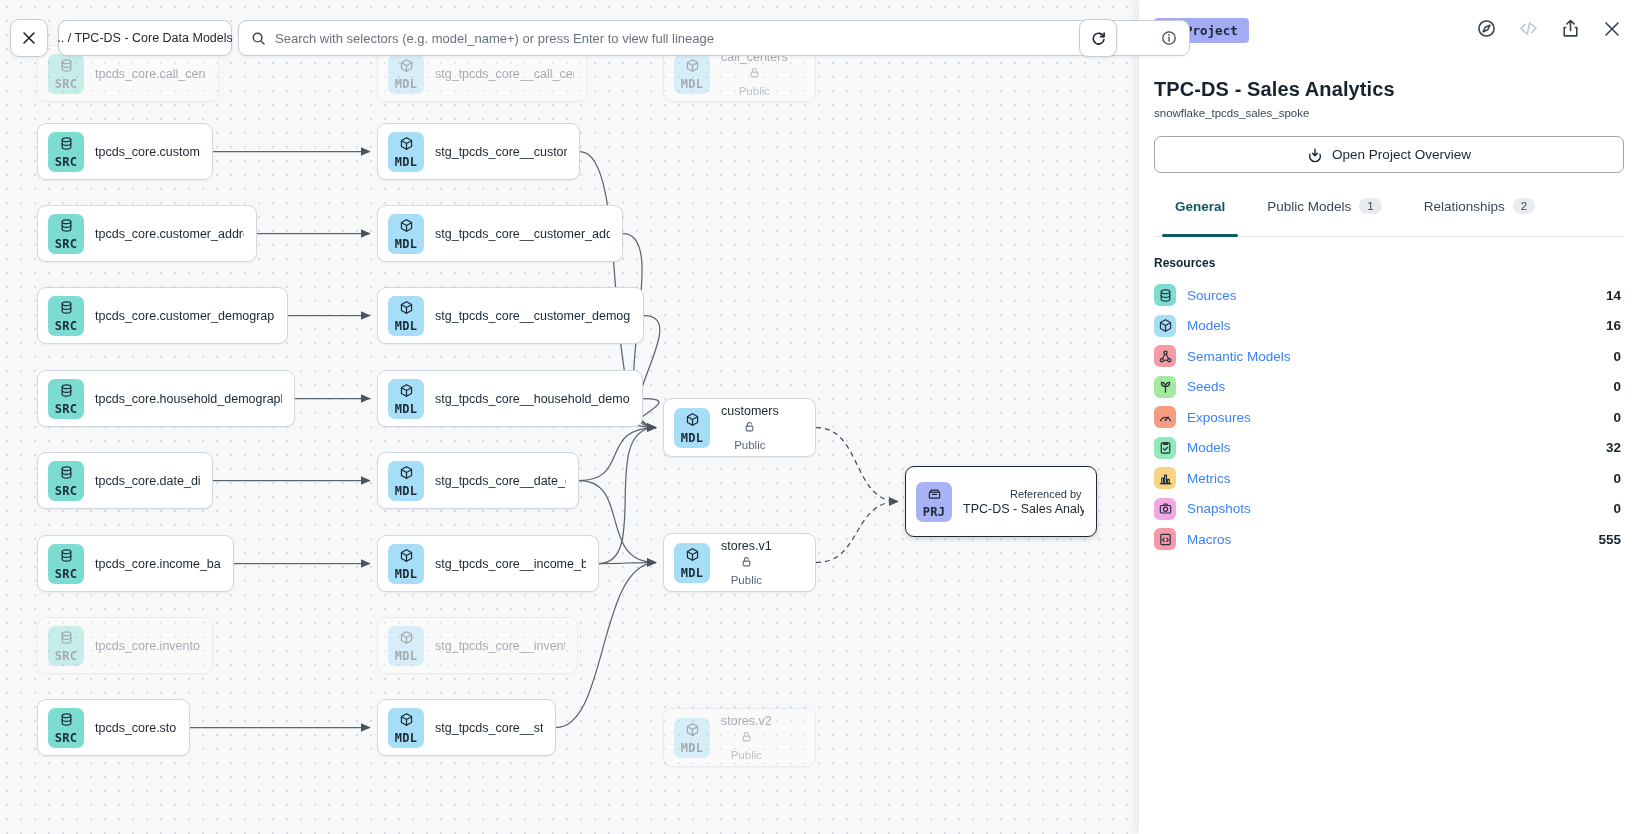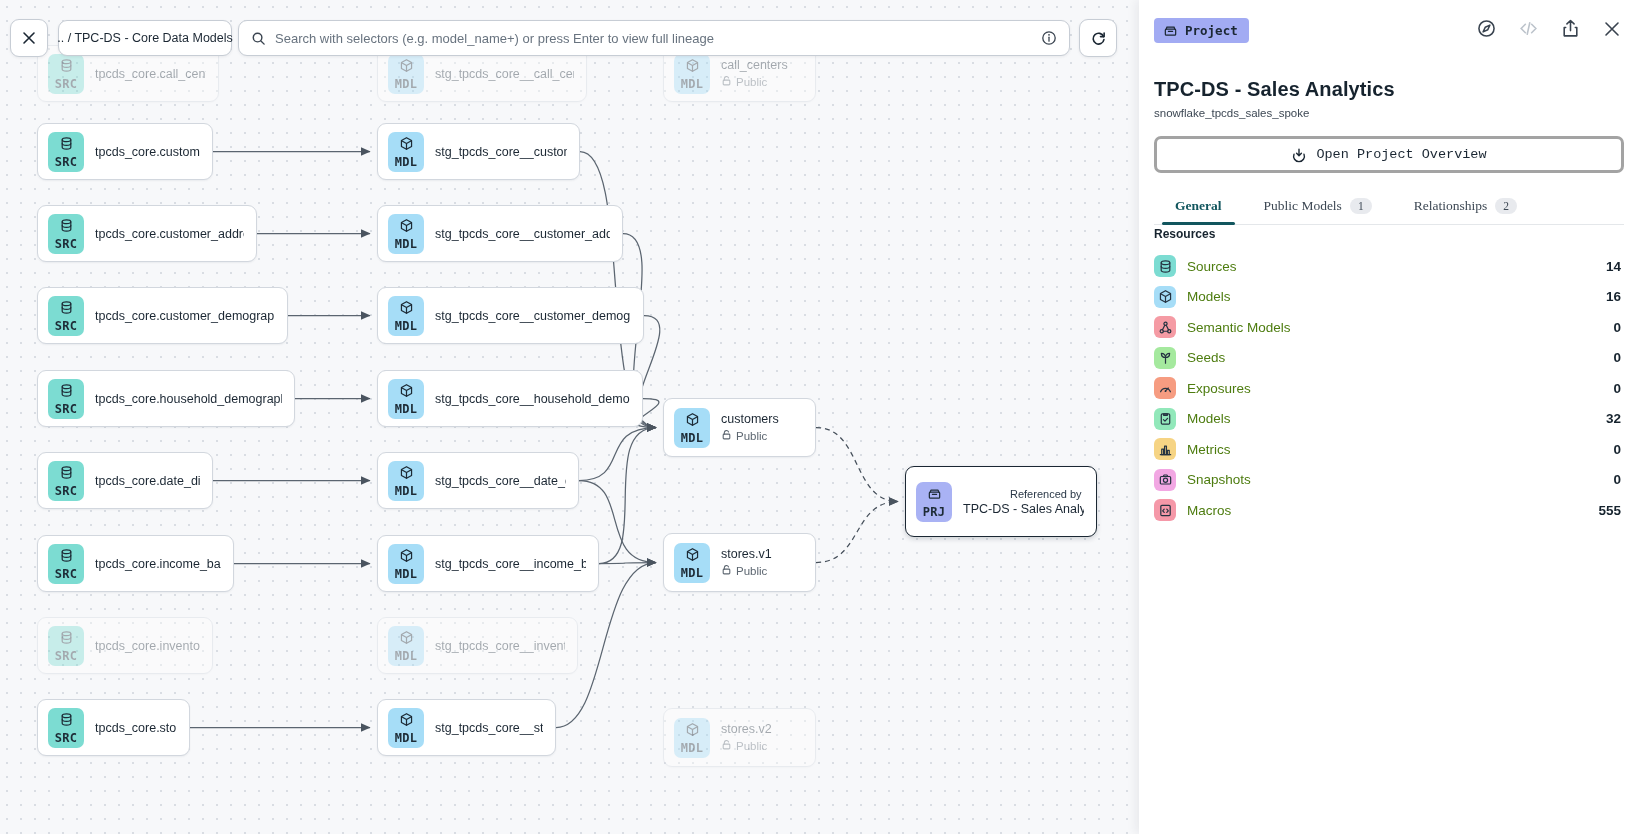--- a/index.html
+++ b/index.html
@@ -21,65 +21,65 @@
   .nbadge { width:36px; height:40px; border-radius:7px; display:flex; flex-direction:column;
     align-items:center; justify-content:center; gap:1px; flex:none; color:#1d2b36; }
   .nbadge .ntype { font-size:12px; font-weight:700; letter-spacing:.2px; line-height:1;
     font-family:"DejaVu Sans Mono","Liberation Mono",monospace; }
   .t-src { background:#7cdcd2; }
   .t-mdl { background:#a6ddf7; }
   .t-prj { background:#a9b2f4; }
   .ntext { min-width:0; }
   .nlabel { font-size:12.5px; color:#1b2733; white-space:nowrap; overflow:hidden; }
   .nsub { font-size:11px; color:#2b3948; margin-bottom:2px;margin-left:47px; }
-  .npublic { display:flex; align-items:center; gap:4px; font-size:11.5px; color:#5c6670; margin-top:3px; }
+  .npublic { display:flex; align-items:center; gap:4px; font-size:11.5px; color:#5c6670; margin-top:3px;flex-direction:column; }
   .npublic svg { flex:none; }
 
   
   .topbar { position:absolute; left:0; top:0; width:1139px; height:76px; z-index:10; pointer-events:none; }
   .tb { position:absolute; background:#fff; border:1px solid #c7cdd5; border-radius:9px;
     box-shadow:0 1px 3px rgba(22,35,46,.07); pointer-events:auto; display:flex; align-items:center; }
   .tb-close { left:10px; top:19px; width:38px; height:38px; justify-content:center; cursor:pointer; }
   .tb-crumb { left:58px; top:20px; width:174px; height:36px; justify-content:center;
     font-size:12.5px; color:#1b2733; cursor:pointer; white-space:nowrap; }
-  .tb-search { left:238px; top:20px; width:832px; height:36px; padding:0 12px; gap:9px; }
+  .tb-search { left:238px; top:20px; width:952px; height:36px; padding:0 12px; gap:9px; }
   .tb-search input { flex:1; border:none; outline:none; font-size:13px; color:#1b2733;
     font-family:inherit; background:transparent; }
   .tb-search input::placeholder { color:#68737f; }
   .tb-refresh { left:1079px; top:19px; width:38px; height:38px; justify-content:center; cursor:pointer; }
   .icn { display:inline-flex; align-items:center; justify-content:center; color:#39434f; }
 
   
   .panel { position:absolute; left:1139px; top:0; width:509px; height:834px; background:#fff;
     box-shadow:-3px 0 10px rgba(22,35,46,.07); padding:16px 24px 0 15px; }
   .panel-head { display:flex; align-items:center; justify-content:space-between; }
   .badge-project { display:inline-flex; align-items:center; gap:7px; background:#a2abf3;
     color:#1b2733; border-radius:4px; padding:5px 11px 5px 9px; font-size:12.5px; font-weight:600;
     font-family:"DejaVu Sans Mono","Liberation Mono",monospace; }
   .head-icons { display:flex; align-items:center; gap:17px; }
   .hicon { background:none; border:none; cursor:pointer; color:#39434f; display:flex; padding:2px; }
   .hicon.disabled { color:#bcc3cb; cursor:default; }
   .panel-title { font-size:20px; font-weight:700; color:#16232e; margin-top:34px; letter-spacing:.1px; }
   .panel-sub { font-size:11.5px; color:#3d4854; margin-top:6px; }
-  .overview-btn { margin-top:17px; width:100%; height:37px; background:#fff; border:3px solid #a3a3a3;
+  .overview-btn { margin-top:17px; width:100%; height:37px; background:#fff; border:1px solid #a3a3a3;
     border-radius:7px; display:flex; align-items:center; justify-content:center; gap:9px;
-    font-size:13.5px; color:#1b2733; font-family:Liberation Mono, monospace; cursor:pointer; }
+    font-size:13.5px; color:#1b2733; font-family:Liberation Sans, sans-serif; cursor:pointer; }
   .tabs { display:flex; margin-top:17px; border-bottom:1px solid #e4e7ea; }
-  .tab { display:flex; align-items:center; gap:8px; padding:8px 21px 10px; font-size:13.5px;
-    color:#3d4854; cursor:pointer; position:relative;font-family:Liberation Serif, serif; }
+  .tab { display:flex; align-items:center; gap:8px; padding:8px 21px 22px; font-size:13.5px;
+    color:#3d4854; cursor:pointer; position:relative; }
   .tab.active { color:#12565e; font-weight:700; }
   .tab.active::after { content:""; position:absolute; left:8px; right:8px; bottom:-1px; height:3px;
     background:#12565e; border-radius:2px; }
   .tab-pill { background:#e8eaee; color:#3d4854; border-radius:10px; font-size:11.5px;
     padding:2px 8px; font-weight:400; }
-  .res-heading { font-size:12px; font-weight:700; color:#16232e; margin:2px 0 10px; }
+  .res-heading { font-size:12px; font-weight:700; color:#16232e; margin:19px 0 10px; }
   .res-row { display:flex; align-items:center; height:30.5px; cursor:pointer; }
   .res-ic { width:22px; height:22px; border-radius:6px; display:flex; align-items:center;
     justify-content:center; color:#253341; flex:none; }
-  .res-label { font-size:13.5px; color:#4d7c0f; margin-left:11px; flex:1; }
+  .res-label { font-size:13.5px; color:#3b82f6; margin-left:11px; flex:1; }
   .res-count { font-size:13.5px; color:#16232e; font-weight:600; text-align:right; padding-right:3px; }
 </style>
 </head>
 <body>
 
 <div class="canvas">
   <svg class="edges" width="1139" height="834">
     <defs>
       <marker id="arr" markerWidth="9" markerHeight="8" refX="7.5" refY="3.5" orient="auto">
         <path d="M0,0 L8,3.5 L0,7 z" fill="#4a545f"></path>

